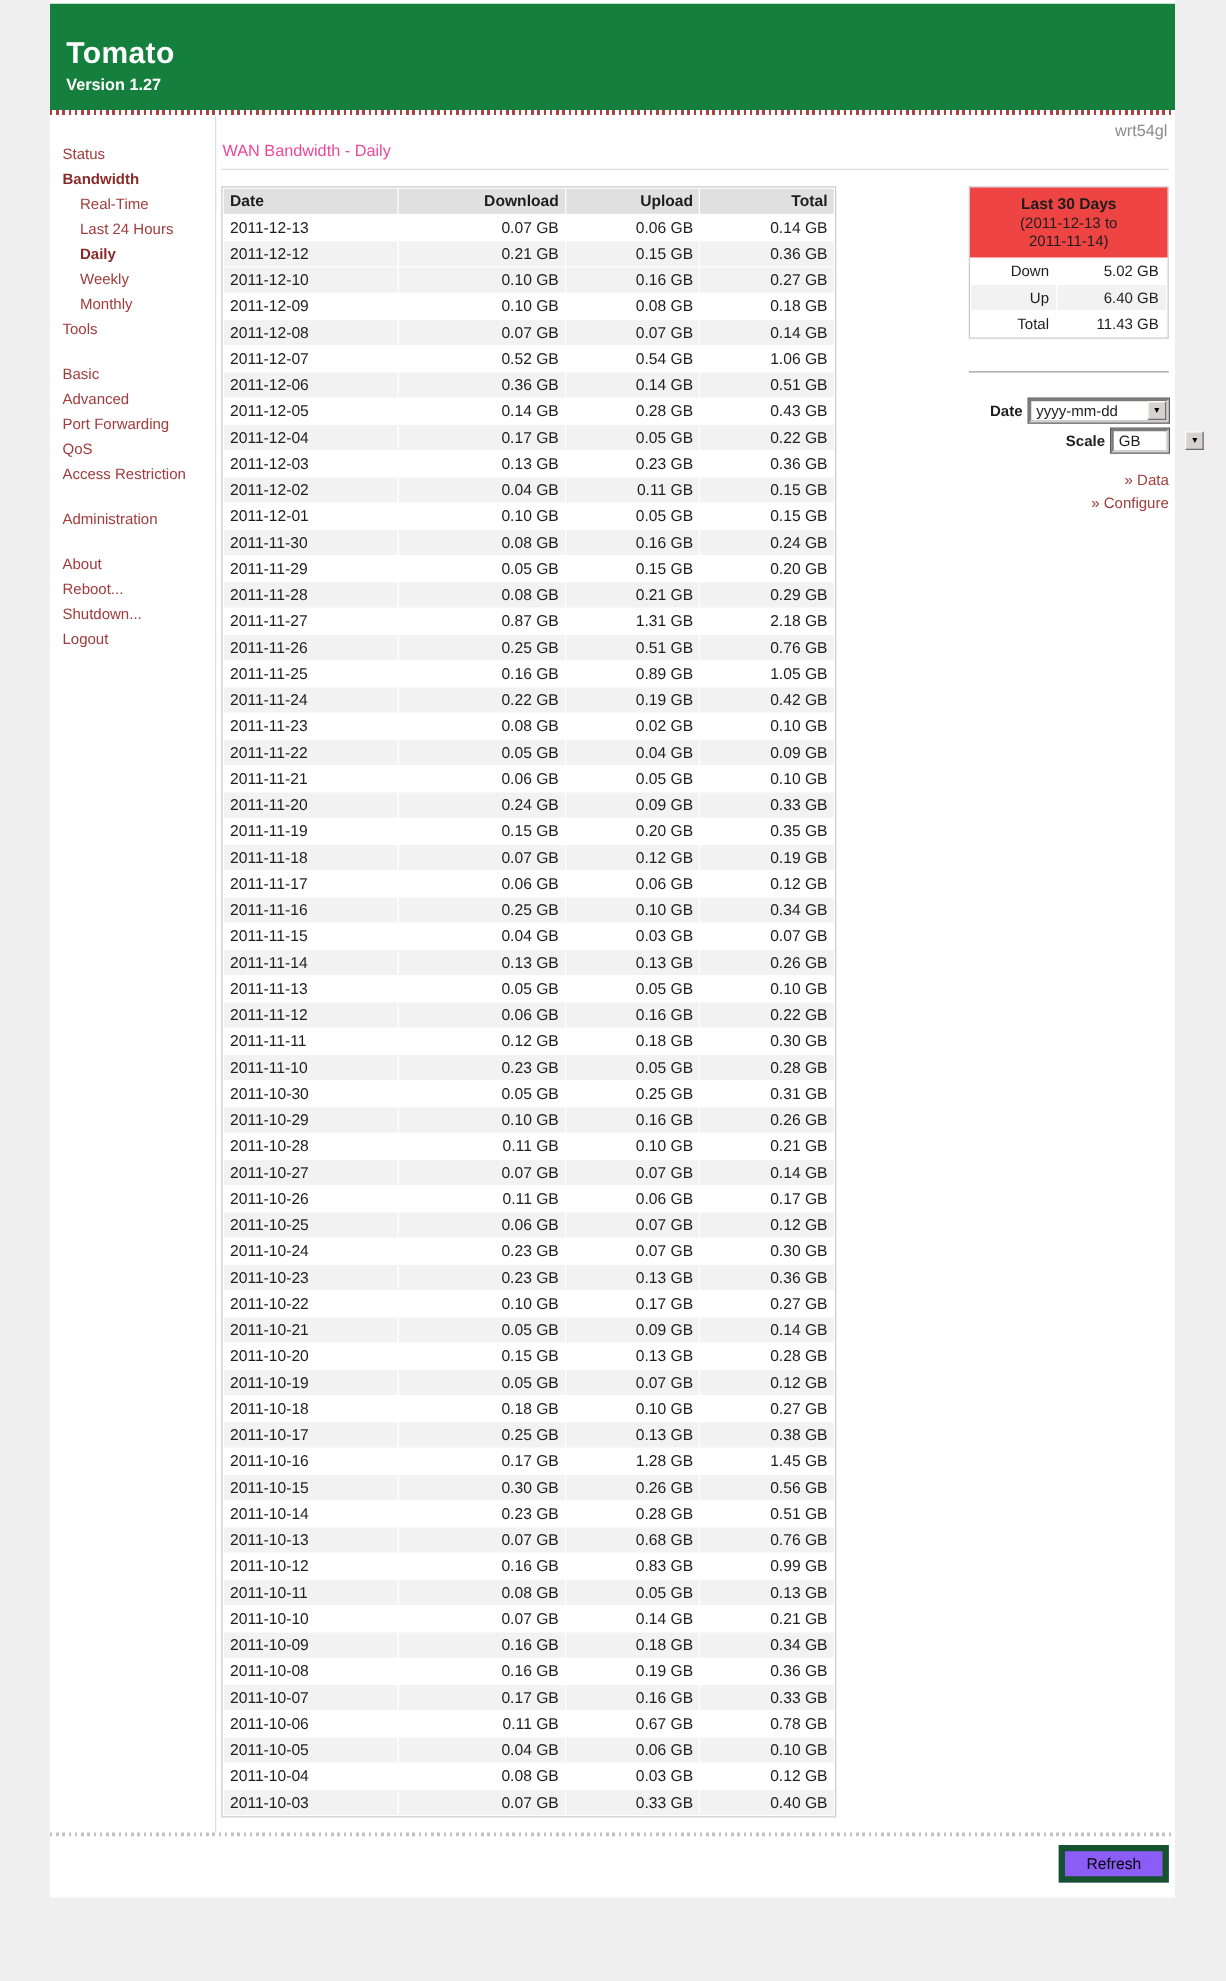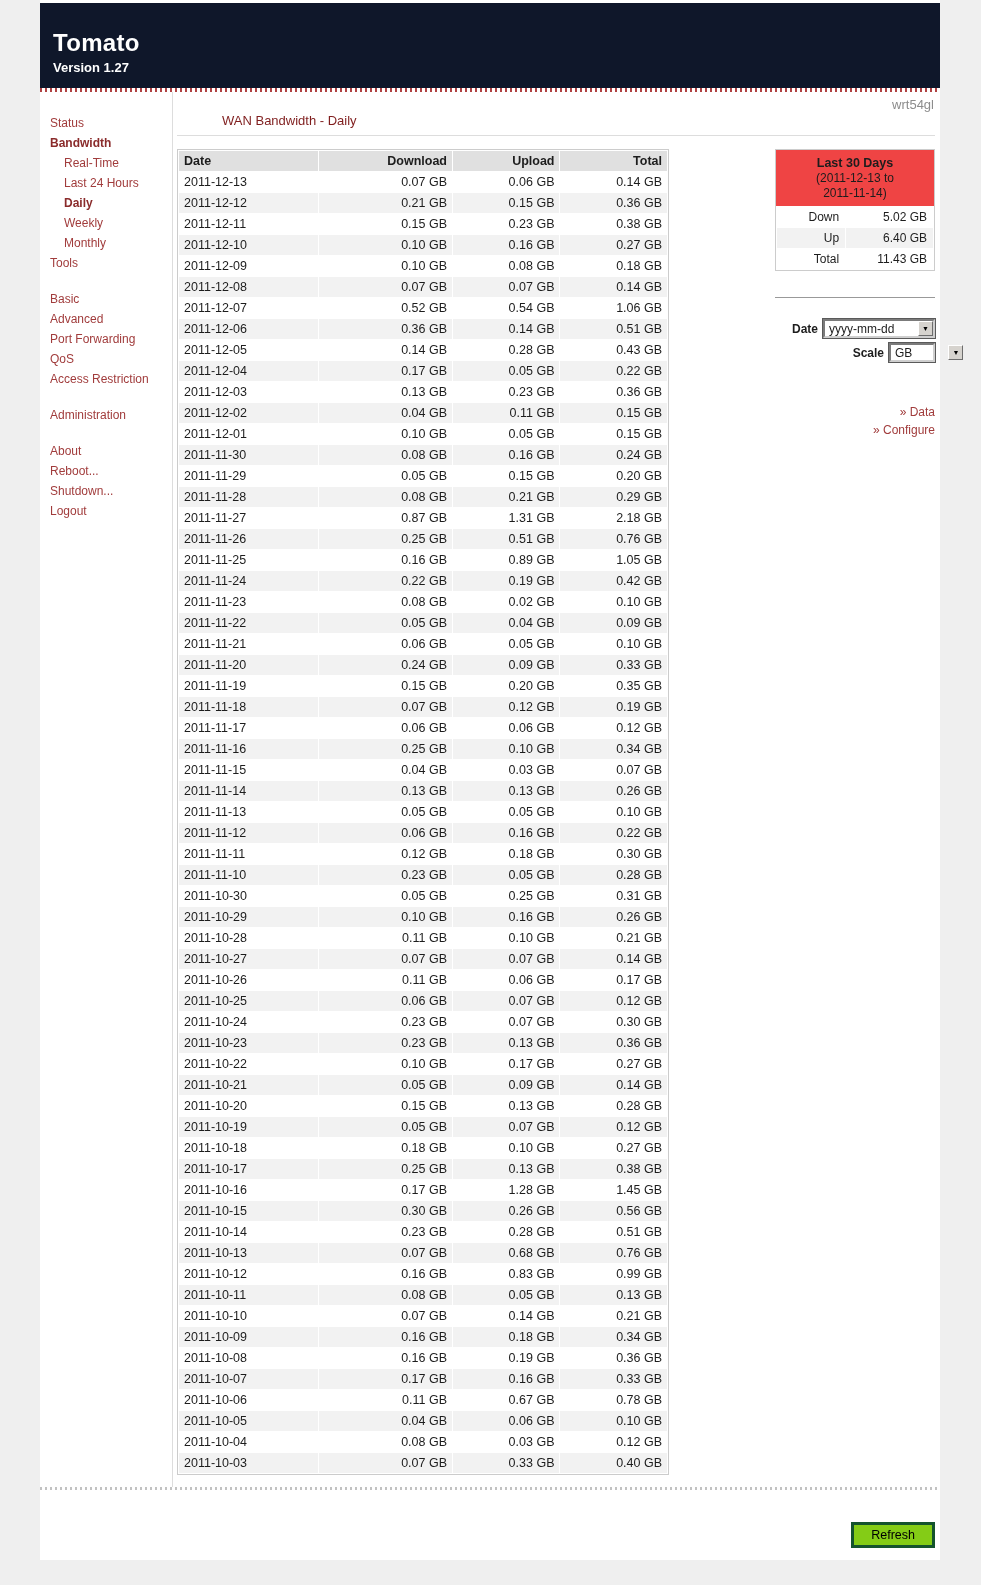--- a/index.html
+++ b/index.html
@@ -12,21 +12,21 @@
     min-height:1585px;
   }
   .page {
     width:900px;
     margin-left:40px;
     background:#fff;
     padding-top:3px;
   }
   
   .masthead {
-    background:#0f172a;
+    background:#15803d;
     color:#fff;
     padding:26px 15px 13px 13px;
   }
   .app-title { font-size:24px; font-weight:bold; letter-spacing:0.3px; }
   .app-version { font-size:13px; font-weight:bold; margin-top:3px; }
   .dotted-red {
     height:4px;
     background-color:#fff;
     background-image:repeating-linear-gradient(90deg,#b04141 0,#b04141 2px,#fff 2px,#fff 5px);
   }
@@ -37,21 +37,21 @@
     display:block; text-decoration:none;
     color:#a13c3c; padding:3px 0;
     line-height:14px; cursor:pointer;
   }
   .menu-item.bold { font-weight:bold; color:#8a2b2b; }
   .menu-item.indent { padding-left:14px; }
   .menu-item.gap { margin-top:16px; }
 
   .content { flex:1; border-left:1px solid #ddd; padding:0 5px 12px 4px; display:flex; flex-direction:column; }
   .content-head { position:relative; border-bottom:1px solid #ddd; padding:21px 0 7px 1px; }
-  .page-title { color:#7f1d1d; font-size:13px;margin-left:44px; }
+  .page-title { color:#ec4899; font-size:13px; }
   .router-name { position:absolute; top:5px; right:1px; color:#8c8c8c; font-size:13px; }
 
   .content-body { display:flex; align-items:flex-start; }
   
   .main-col { width:492px; margin-top:13px; }
   table.data {
     width:100%;
     border-collapse:separate;
     border-spacing:1px;
     background:#fff;
@@ -104,39 +104,38 @@
     width:15px; height:15px; flex:none;
     background:#d6d3ce;
     border:1px solid;
     border-color:#fff #6d6d6d #6d6d6d #fff;
     display:flex; align-items:center; justify-content:center;
     font-size:7px; color:#000;
   }
   .select-date { width:112px; }
   .select-scale { width:46px;gap:32px; }
 
-  .panel-links { text-align:right; margin-top:42px; }
+  .panel-links { text-align:right; margin-top:14px; }
   .panel-link-row { margin:2px 0; line-height:16px; }
   a.panel-link { color:#a13c3c; text-decoration:none; cursor:pointer; }
 
   
   .dotted-gray {
     height:3px;
     background-color:#fff;
     background-image:repeating-linear-gradient(90deg,#c2c2c2 0,#c2c2c2 2px,#fff 2px,#fff 5px);
   }
   .footer { display:flex; justify-content:flex-end; padding:7px 5px 12px; }
   .refresh-btn {
     font-family:"Liberation Sans", sans-serif;
     font-size:12.5px;
-    background:#84cc16;
-    border:3px solid #14532d;
+    background:#8b5cf6;
+    border:5px solid #14532d;
     padding:3px 17px;
     cursor:pointer;
-    margin-top:25px;
   }
 </style>
 </head>
 <body>
 
 <div class="page">
 
   <div class="masthead">
     <div class="app-title">Tomato</div>
     <div class="app-version">Version 1.27</div>
@@ -190,26 +189,20 @@
                   <td>2011-12-13</td>
                   <td>0.07 GB</td>
                   <td>0.06 GB</td>
                   <td>0.14 GB</td>
                 </tr>
                 <tr class="even">
                   <td>2011-12-12</td>
                   <td>0.21 GB</td>
                   <td>0.15 GB</td>
                   <td>0.36 GB</td>
-                </tr>
-                <tr class="odd">
-                  <td>2011-12-11</td>
-                  <td>0.15 GB</td>
-                  <td>0.23 GB</td>
-                  <td>0.38 GB</td>
                 </tr>
                 <tr class="even">
                   <td>2011-12-10</td>
                   <td>0.10 GB</td>
                   <td>0.16 GB</td>
                   <td>0.27 GB</td>
                 </tr>
                 <tr class="odd">
                   <td>2011-12-09</td>
                   <td>0.10 GB</td>

